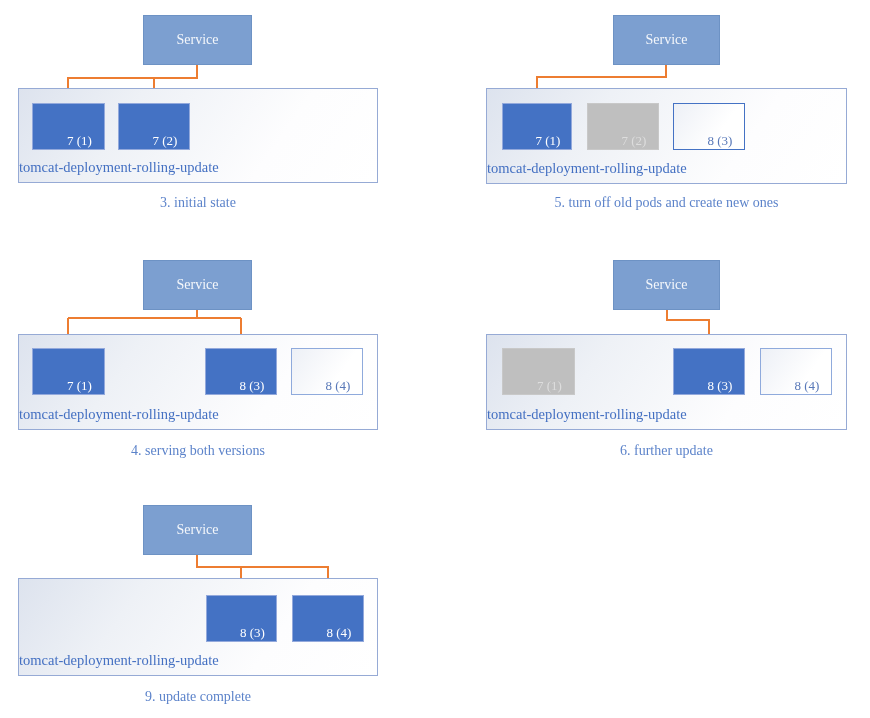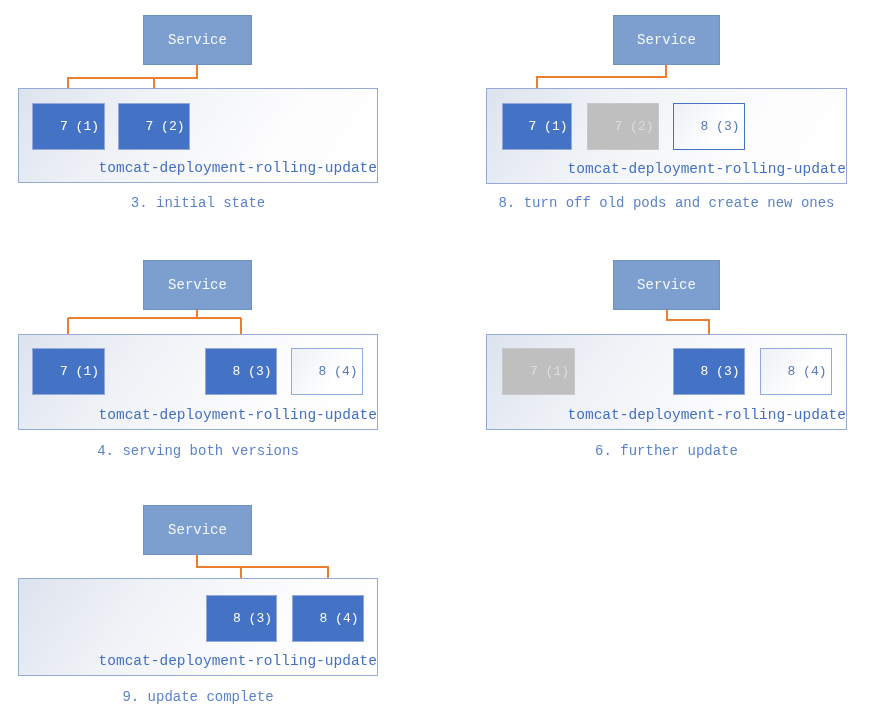--- a/index.html
+++ b/index.html
@@ -1,47 +1,47 @@
 <!DOCTYPE html>
 <html><head>
 <meta charset="utf-8">
 <style>
   html,body{margin:0;padding:0;background:#ffffff;}
   #canvas{
     position:relative;
     width:870px;height:718px;
     background:#ffffff;
-    font-family:Liberation Mono, monospace;
+    font-family:Liberation Serif, serif;
     overflow:hidden;
   }
   .service{
     position:absolute;
     background:#7C9FD0;
     border:1px solid #6D92C4;
     color:#F4F7FB;
     font-size:14px;
     display:flex;align-items:center;justify-content:center;
     box-sizing:border-box;
   }
   .container-box{
     position:absolute;
     border:1px solid #96AAD5;
     background:linear-gradient(125deg,#dde3ee 0%,#eef1f6 30%,#fdfdfe 70%,#ffffff 100%);
     box-sizing:border-box;
   }
   .deployment-label{
     position:absolute;
     left:0;right:0;bottom:6px;
-    text-align:right;
+    text-align:left;
     color:#4470C2;
     font-size:14.5px;
   }
   .pod{
     position:absolute;
-    display:flex;align-items:center;justify-content:center;
+    display:flex;align-items:flex-end;justify-content:center;
     font-size:13px;
     box-sizing:border-box;
     padding-left:22px;
   }
   .pod--active{
     background:#4472C4;
     border:1px solid #93A9DC;
     color:#FFFFFF;
   }
   .pod--terminated{
@@ -138,21 +138,21 @@
     </div>
     <div class="pod pod--active" style="left:502px;top:103px;width:70px;height:47px">
       <span>7 (1)</span>
     </div>
     <div class="pod pod--terminated" style="left:587px;top:103px;width:72px;height:47px">
       <span>7 (2)</span>
     </div>
     <div class="pod pod--pending pod--pending-strong" style="left:673px;top:103px;width:72px;height:47px">
       <span>8 (3)</span>
     </div>
-    <div class="caption" style="left:486px;top:195px;width:361px">8. turn off old pods and create new ones</div>
+    <div class="caption" style="left:486px;top:195px;width:361px">5. turn off old pods and create new ones</div>
   </div>
 
   <div>
     <div class="service" style="left:143px;top:260px;width:109px;height:50px">
       <span>Service</span>
     </div>
     <div class="container-box" style="left:18px;top:334px;width:360px;height:96px">
       <div class="deployment-label">tomcat-deployment-rolling-update</div>
     </div>
     <div class="pod pod--active" style="left:32px;top:348px;width:73px;height:47px">

